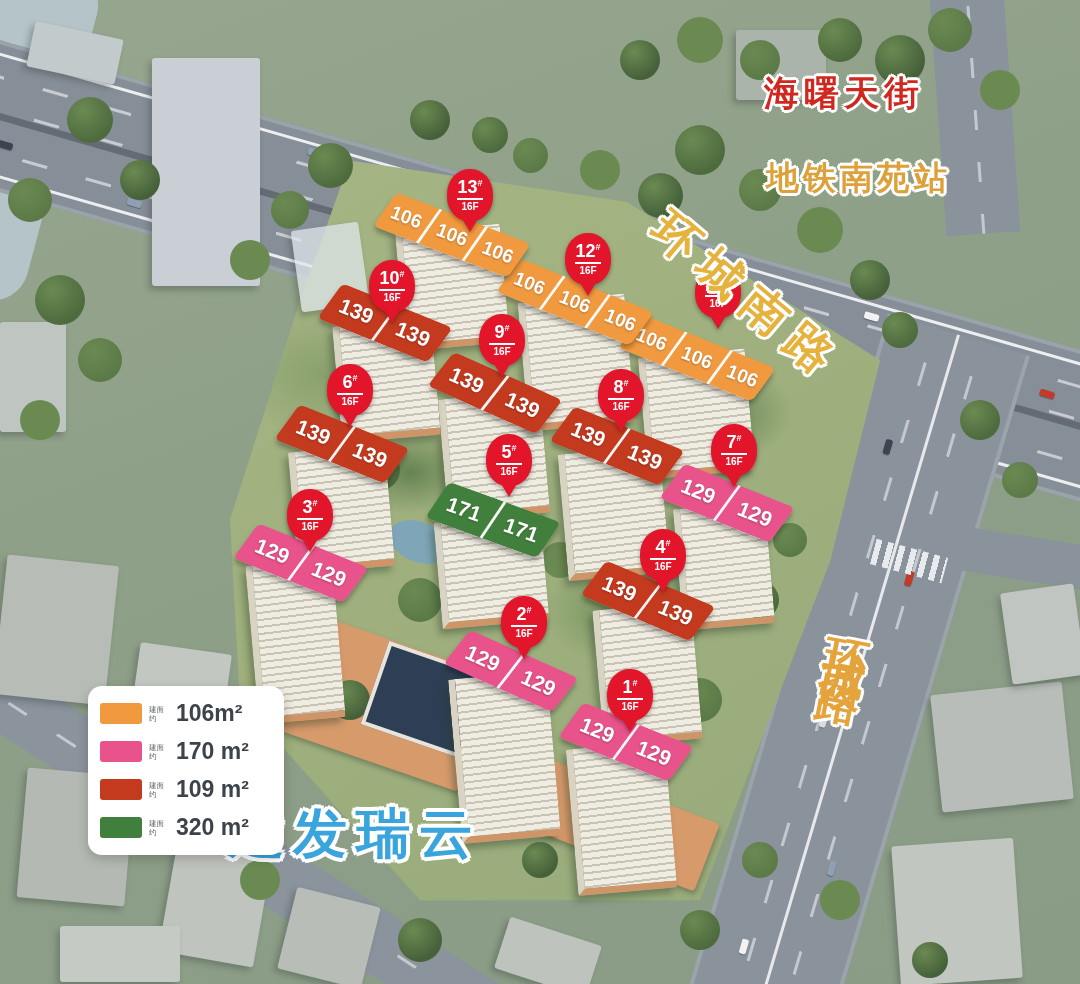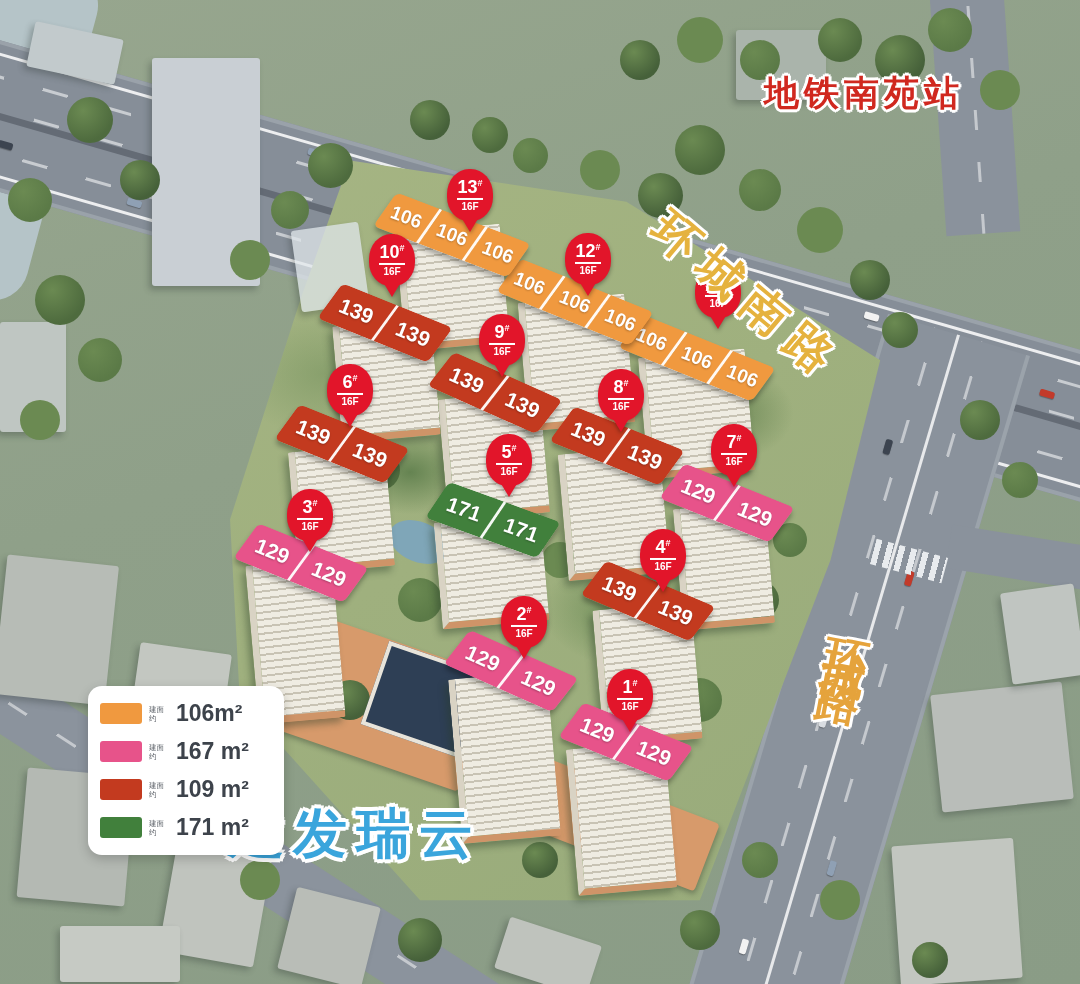--- a/index.html
+++ b/index.html
@@ -433,21 +433,21 @@
         <div class="tail"></div>
       </div>
       <div class="pin" style="left: 502px; top: 348px;">
         <div class="body">
           <div class="num">9<sup>#</sup></div>
           <div class="divider"></div>
           <div class="floors">16F</div>
         </div>
         <div class="tail"></div>
       </div>
-      <div class="pin" style="left: 392px; top: 268px; text-align: center;">
+      <div class="pin" style="left: 392px; top: 294px; text-align: center;">
         <div class="body">
           <div class="num">10<sup>#</sup></div>
           <div class="divider"></div>
           <div class="floors">16F</div>
         </div>
         <div class="tail"></div>
       </div>
       <div class="pin" style="left: 718px; top: 300px;">
         <div class="body">
           <div class="num">11<sup>#</sup></div>
@@ -467,40 +467,41 @@
       <div class="pin" style="left: 470px; top: 203px;">
         <div class="body">
           <div class="num">13<sup>#</sup></div>
           <div class="divider"></div>
           <div class="floors">16F</div>
         </div>
         <div class="tail"></div>
       </div>
     </div>
 
-  <div class="map-label ol-w lbl-street">地铁南苑站</div>
+  <div class="map-label ol-w lbl-street">海曙天街</div>
+  <div class="map-label ol-w lbl-metro">地铁南苑站</div>
   <div class="map-label ol-w lbl-road-south">环城南路</div>
   <div class="map-label ol-w lbl-road-west">环城西路</div>
   <div class="map-label lbl-project">建发瑞云</div>
 
   <div class="legend" id="legend">
       <div class="legend-row">
         <div class="legend-swatch" style="background: rgb(240, 153, 63);"></div>
         <div class="legend-prefix">建面约</div>
         <div class="legend-label">106m²</div>
       </div>
       <div class="legend-row">
         <div class="legend-swatch" style="background: rgb(231, 83, 138);"></div>
         <div class="legend-prefix">建面约</div>
-        <div class="legend-label">167 m²</div>
+        <div class="legend-label">170 m²</div>
       </div>
       <div class="legend-row">
         <div class="legend-swatch" style="background: rgb(195, 58, 31);"></div>
         <div class="legend-prefix">建面约</div>
         <div class="legend-label">109 m²</div>
       </div>
       <div class="legend-row">
         <div class="legend-swatch" style="background: rgb(65, 128, 60);"></div>
         <div class="legend-prefix">建面约</div>
-        <div class="legend-label">171 m²</div>
+        <div class="legend-label">320 m²</div>
       </div>
     </div>
 </div>
 
 </body></html>

